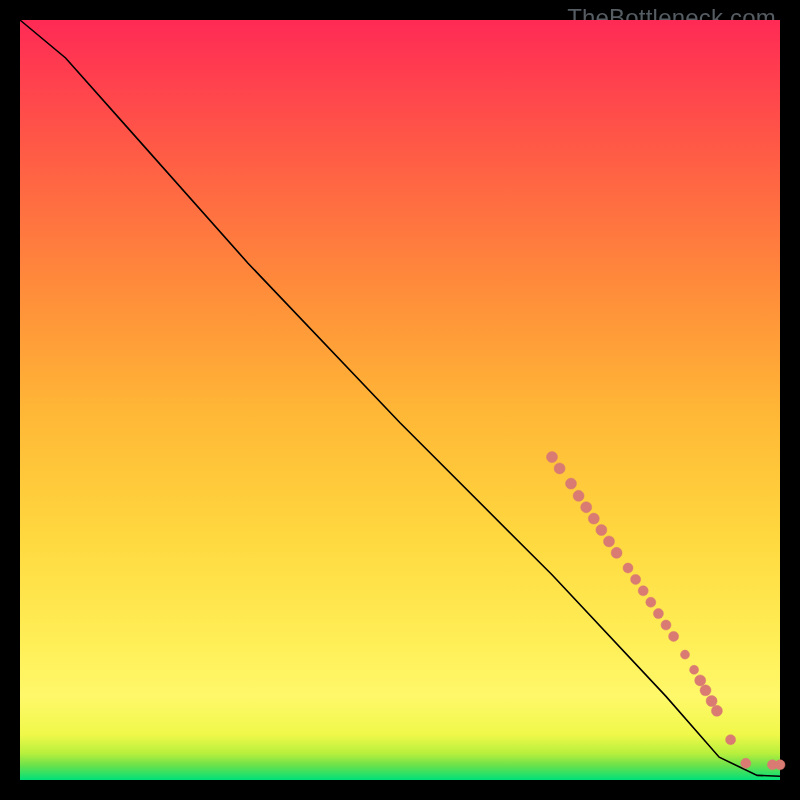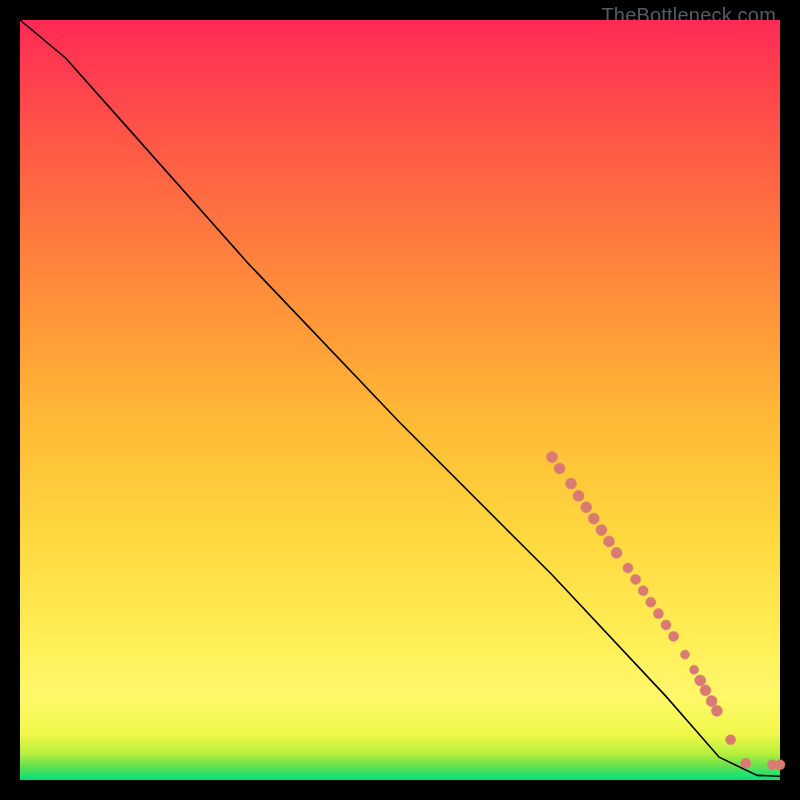--- a/index.html
+++ b/index.html
@@ -37,21 +37,21 @@
       #ff8e3a 64%,
       #ff5d45 82%,
       #ff2a55 100%
     );
   }
   .watermark {
     position: absolute;
     top: 4px;
     right: 24px;
     color: #555d63;
-    font-size: 20px;
+    font-size: 24px;
     font-weight: 400;
     letter-spacing: 0.2px;
     user-select: none;
   }
   svg.curve {
     position: absolute;
     left: 0;
     top: 0;
     width: 760px;
     height: 760px;

